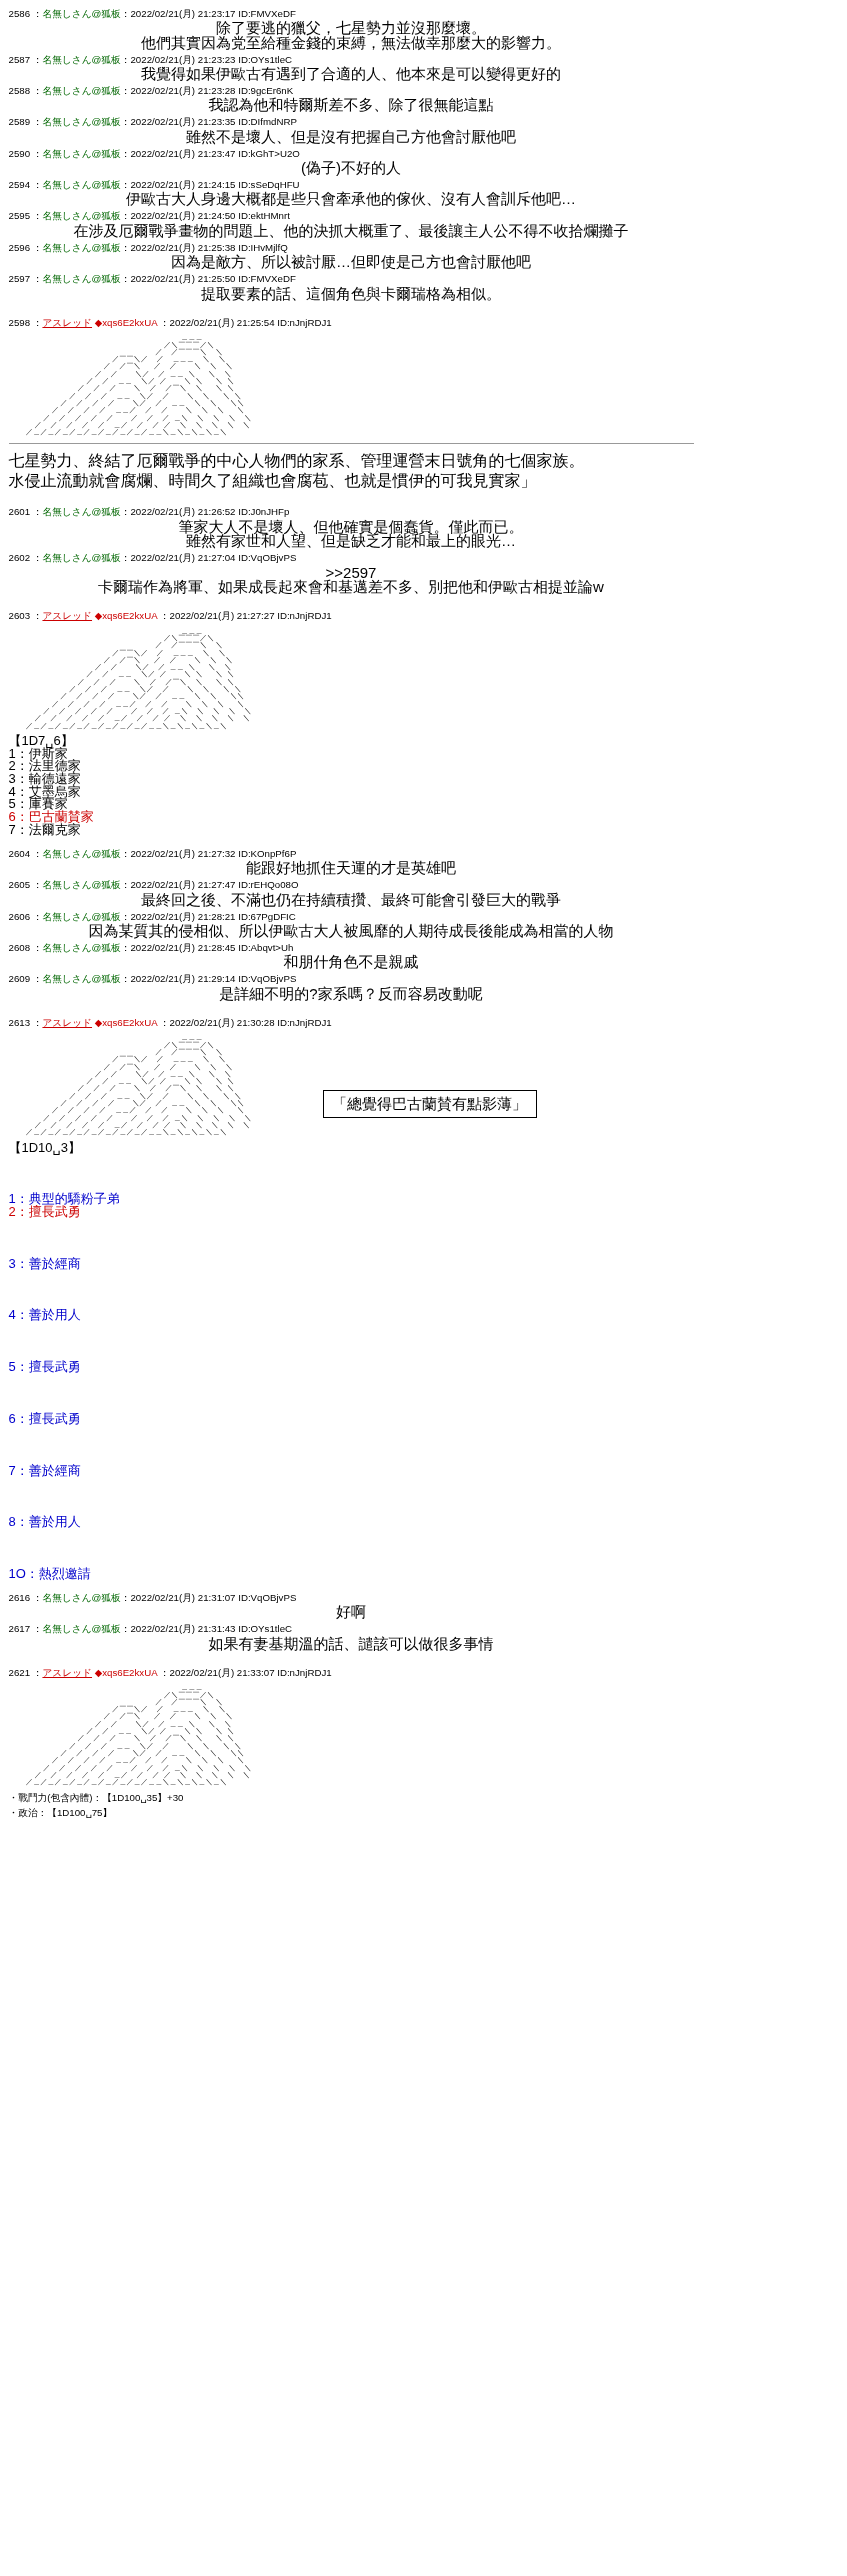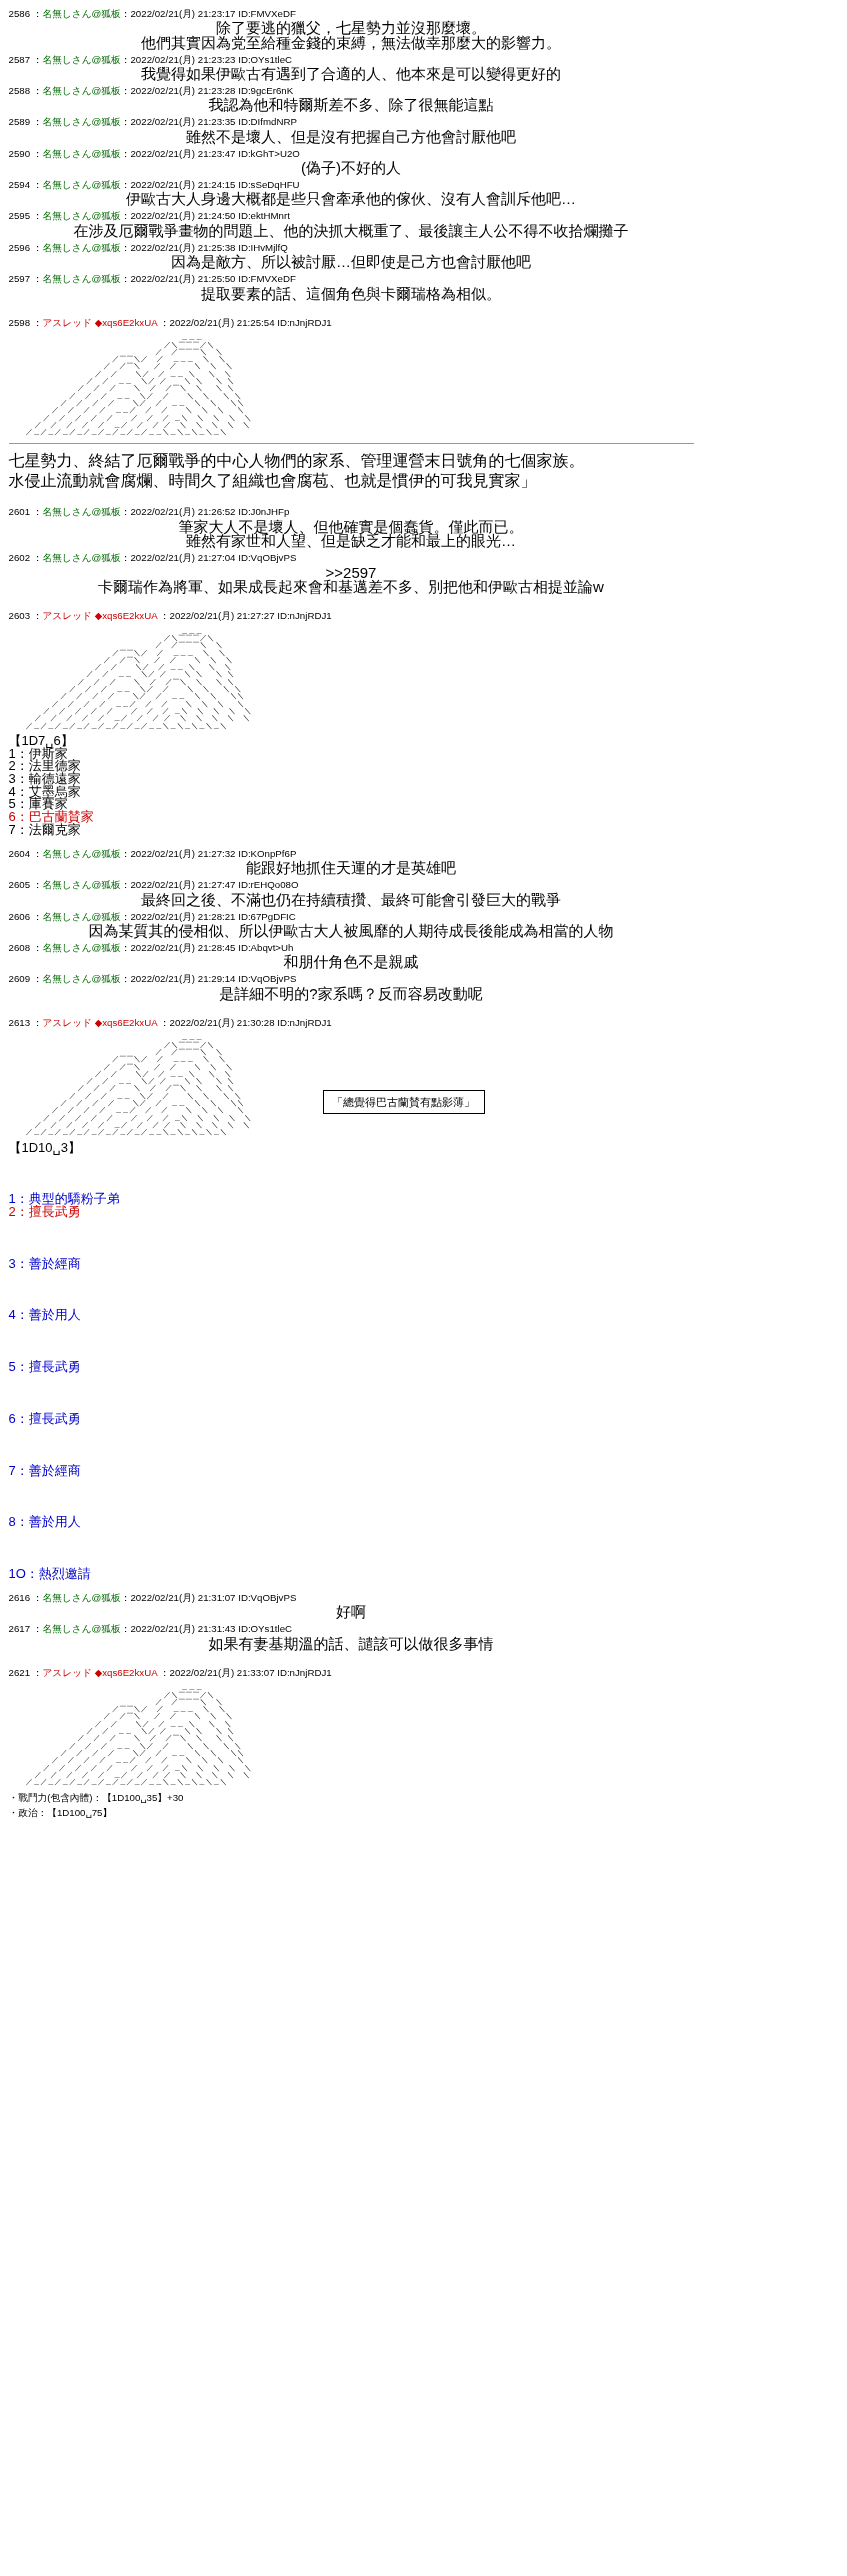--- a/index.html
+++ b/index.html
@@ -8,40 +8,40 @@
     background:#ffffff;
     font-family:"Liberation Sans","DejaVu Sans",sans-serif;
     font-size:10.2px;
     color:#000000;
   }
   .page{width:702px;padding:6.8px 8.5px 12px 8.5px;box-sizing:border-box;}
   .post{margin:0 0 3.4px 0;}
   .hdr{font-size:9.7px;line-height:13.6px;white-space:pre-wrap;}
   .num{color:#000;}
   .name-anon{color:#006600;}
-  .name-trip{color:#cc0000;}
+  .name-trip{color:#cc0000;text-decoration:underline;}
   .trip{color:#cc0000;text-align:right;}
   .date{color:#000;}
   .id{color:#000;}
   .body-txt{font-size:15px;line-height:13.6px;white-space:pre-wrap;margin:0.8px 0 0 0;text-align:center;}
   .aa{
     font-family:"Liberation Mono","DejaVu Sans Mono",monospace;
     font-size:7.2px;
     line-height:7.3px;
     white-space:pre;
     letter-spacing:0px;
     margin:5.1px 0 5.1px 0;
     color:#000;
   }
   .hr{border:0;border-top:0.8px solid #999;margin:6.8px 0 8.5px 0;}
   .quote-box{
     border:0.8px solid #000;
     display:inline-block;
     padding:3.4px 8.5px;
-    font-size:11px;
+    font-size:15px;
     margin:5.1px 0;
   }
   .list{font-size:13px;line-height:12.7px;margin:1.7px 0 5.1px 0;}
   .list div{white-space:pre;}
   .li-red{color:#cc0000;}
   .li-blue{color:#0000cc;margin-top:39px;}
   .spacer-sm{height:5.1px;}
   .spacer-md{height:12px;}
   .status{font-size:9.7px;line-height:14.4px;margin-top:3.4px;}
   .status div{white-space:pre-wrap;}

